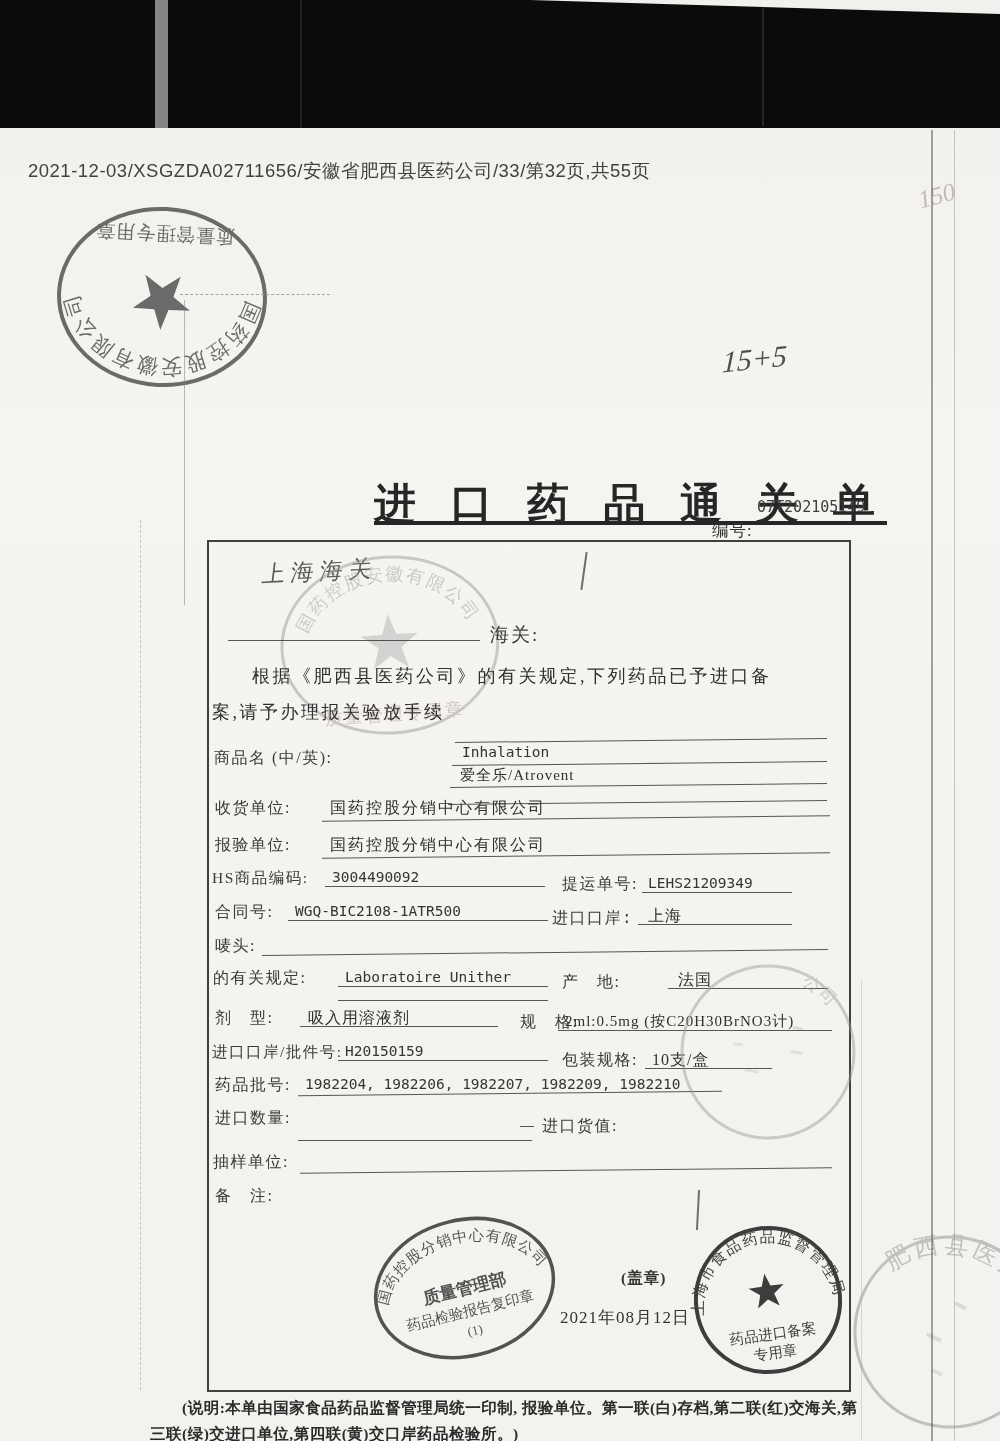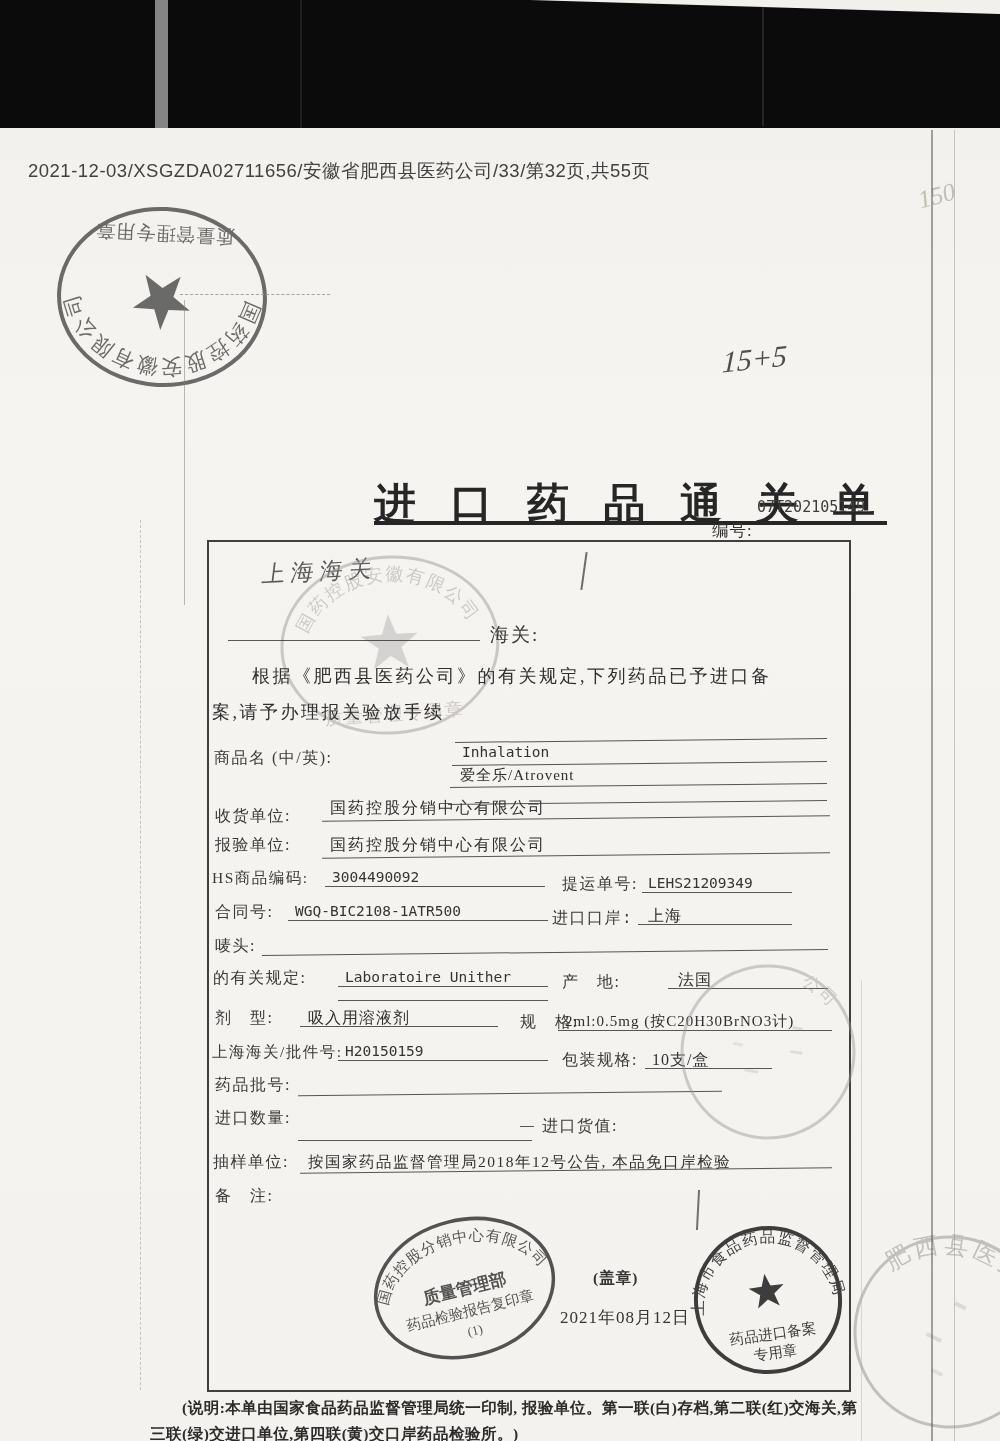--- a/index.html
+++ b/index.html
@@ -90,21 +90,21 @@
 
   <div class="ul tilt" style="left:455px;top:740px;width:372px;"></div>
 
   <div class="t lbl" style="left:214px;top:736px;margin-top:12px;">商品名 (中/英):</div>
   <div class="t code" style="left:462px;top:744px;font-size:14.5px;color:#333;">Inhalation</div>
   <div class="ul tilt" style="left:452px;top:763px;width:375px;"></div>
   <div class="t val" style="left:460px;top:766px;font-size:15px;">爱全乐/Atrovent</div>
   <div class="ul tilt" style="left:450px;top:785px;width:377px;"></div>
   <div class="ul tilt" style="left:448px;top:802px;width:379px;"></div>
 
-  <div class="t lbl" style="left:215px;top:798px;margin-top:8px;">收货单位:</div>
+  <div class="t lbl" style="left:215px;top:798px;">收货单位:</div>
   <div class="t val" style="left:330px;top:798px;letter-spacing:2px;">国药控股分销中心有限公司</div>
   <div class="ul tilt" style="left:322px;top:818px;width:508px;"></div>
 
   <div class="t lbl" style="left:215px;top:835px;">报验单位:</div>
   <div class="t val" style="left:330px;top:835px;letter-spacing:2px;">国药控股分销中心有限公司</div>
   <div class="ul tilt" style="left:322px;top:855px;width:508px;"></div>
 
   <div class="t lbl" style="left:212px;top:868px;font-size:15.5px;">HS商品编码:</div>
   <div class="t code" style="left:332px;top:869px;font-size:14.5px;">3004490092</div>
   <div class="ul" style="left:325px;top:886px;width:220px;"></div>
@@ -130,58 +130,58 @@
   <div class="ul" style="left:668px;top:988px;width:160px;"></div>
   <div class="ul" style="left:338px;top:1000px;width:210px;"></div>
 
   <div class="t lbl" style="left:215px;top:1008px;">剂　型:</div>
   <div class="t val" style="left:308px;top:1008px;">吸入用溶液剂</div>
   <div class="ul" style="left:300px;top:1026px;width:198px;"></div>
   <div class="t lbl" style="left:520px;top:1012px;">规　格:</div>
   <div class="t val" style="left:565px;top:1012px;font-size:15px;">2ml:0.5mg (按C20H30BrNO3计)</div>
   <div class="ul" style="left:558px;top:1030px;width:274px;"></div>
 
-  <div class="t lbl" style="left:212px;top:1042px;font-size:15.5px;">上海海关/批件号:</div>
+  <div class="t lbl" style="left:212px;top:1042px;font-size:15.5px;">进口口岸/批件号:</div>
   <div class="t code" style="left:345px;top:1043px;font-size:14.5px;">H20150159</div>
   <div class="ul" style="left:338px;top:1060px;width:210px;"></div>
   <div class="t lbl" style="left:562px;top:1050px;">包装规格:</div>
   <div class="t val" style="left:652px;top:1050px;">10支/盒</div>
   <div class="ul" style="left:645px;top:1068px;width:127px;"></div>
 
   <div class="t lbl" style="left:215px;top:1075px;">药品批号:</div>
+  <div class="t code" style="left:305px;top:1076px;font-size:14.5px;">1982204, 1982206, 1982207, 1982209, 1982210</div>
   <div class="ul tilt" style="left:298px;top:1093px;width:424px;"></div>
 
   <div class="t lbl" style="left:215px;top:1108px;">进口数量:</div>
   <div class="ul" style="left:520px;top:1126px;width:14px;"></div>
   <div class="t lbl" style="left:542px;top:1116px;">进口货值:</div>
   <div class="ul" style="left:298px;top:1140px;width:234px;"></div>
 
   <div class="t lbl" style="left:213px;top:1152px;">抽样单位:</div>
-  <div class="t val" style="left:308px;top:1152px;font-size:15.5px;letter-spacing:1.5px;">按国家药品监督管理局2018年12号公告, 本品免口岸检验</div>
   <div class="ul tilt" style="left:300px;top:1170px;width:532px;"></div>
 
   <div class="t lbl" style="left:215px;top:1186px;">备　注:</div>
   <div class="vline" style="left:697px;top:1190px;height:40px;border-left:2px solid #707070;transform:rotate(3deg);"></div>
 
   <div class="stampbox" style="left:365px;top:1210px;width:200px;height:160px;transform:rotate(-14deg);opacity:.88;color:#3d3d3d;">
     <svg width="200" height="160" viewBox="0 0 200 160">
       <ellipse cx="100" cy="78" rx="90" ry="68" fill="none" stroke="currentColor" stroke-width="3.5"></ellipse>
       <defs>
           <path id="bl-arc" d="M 18,94 A 82,62 0 0 1 182,94" fill="none"></path>
         </defs>
       <text font-size="15" fill="currentColor" letter-spacing="1">
         <textPath href="#bl-arc" startOffset="50%" text-anchor="middle">国药控股分销中心有限公司</textPath>
       </text>
       <text x="100" y="84" text-anchor="middle" font-size="17" font-weight="bold" fill="currentColor">质量管理部</text>
       <text x="100" y="106" text-anchor="middle" font-size="14.5" fill="currentColor">药品检验报告复印章</text>
       <text x="100" y="126" text-anchor="middle" font-size="13" fill="currentColor">(1)</text>
     </svg>
   </div>
 
-  <div class="t" style="left:593px;top:1268px;font-size:15.5px;letter-spacing:1px;font-weight:600;">(盖章)</div>
+  <div class="t" style="left:621px;top:1268px;font-size:15.5px;letter-spacing:1px;font-weight:600;">(盖章)</div>
   <div class="t" style="left:560px;top:1306px;font-size:17px;letter-spacing:1px;">2021年08月12日</div>
 
   <div class="stampbox" style="left:690px;top:1222px;width:156px;height:156px;transform:rotate(-8deg);opacity:.92;color:#2e2e2e;">
     <svg width="156" height="156" viewBox="0 0 156 156">
       <circle cx="78" cy="78" r="72" fill="none" stroke="currentColor" stroke-width="4"></circle>
       <defs>
           <path id="br-arc" d="M 12,86 A 66,66 0 0 1 144,86" fill="none"></path>
         </defs>
       <text font-size="15.5" fill="currentColor" letter-spacing="1.5">
         <textPath href="#br-arc" startOffset="50%" text-anchor="middle">上海市食品药品监督管理局</textPath>

